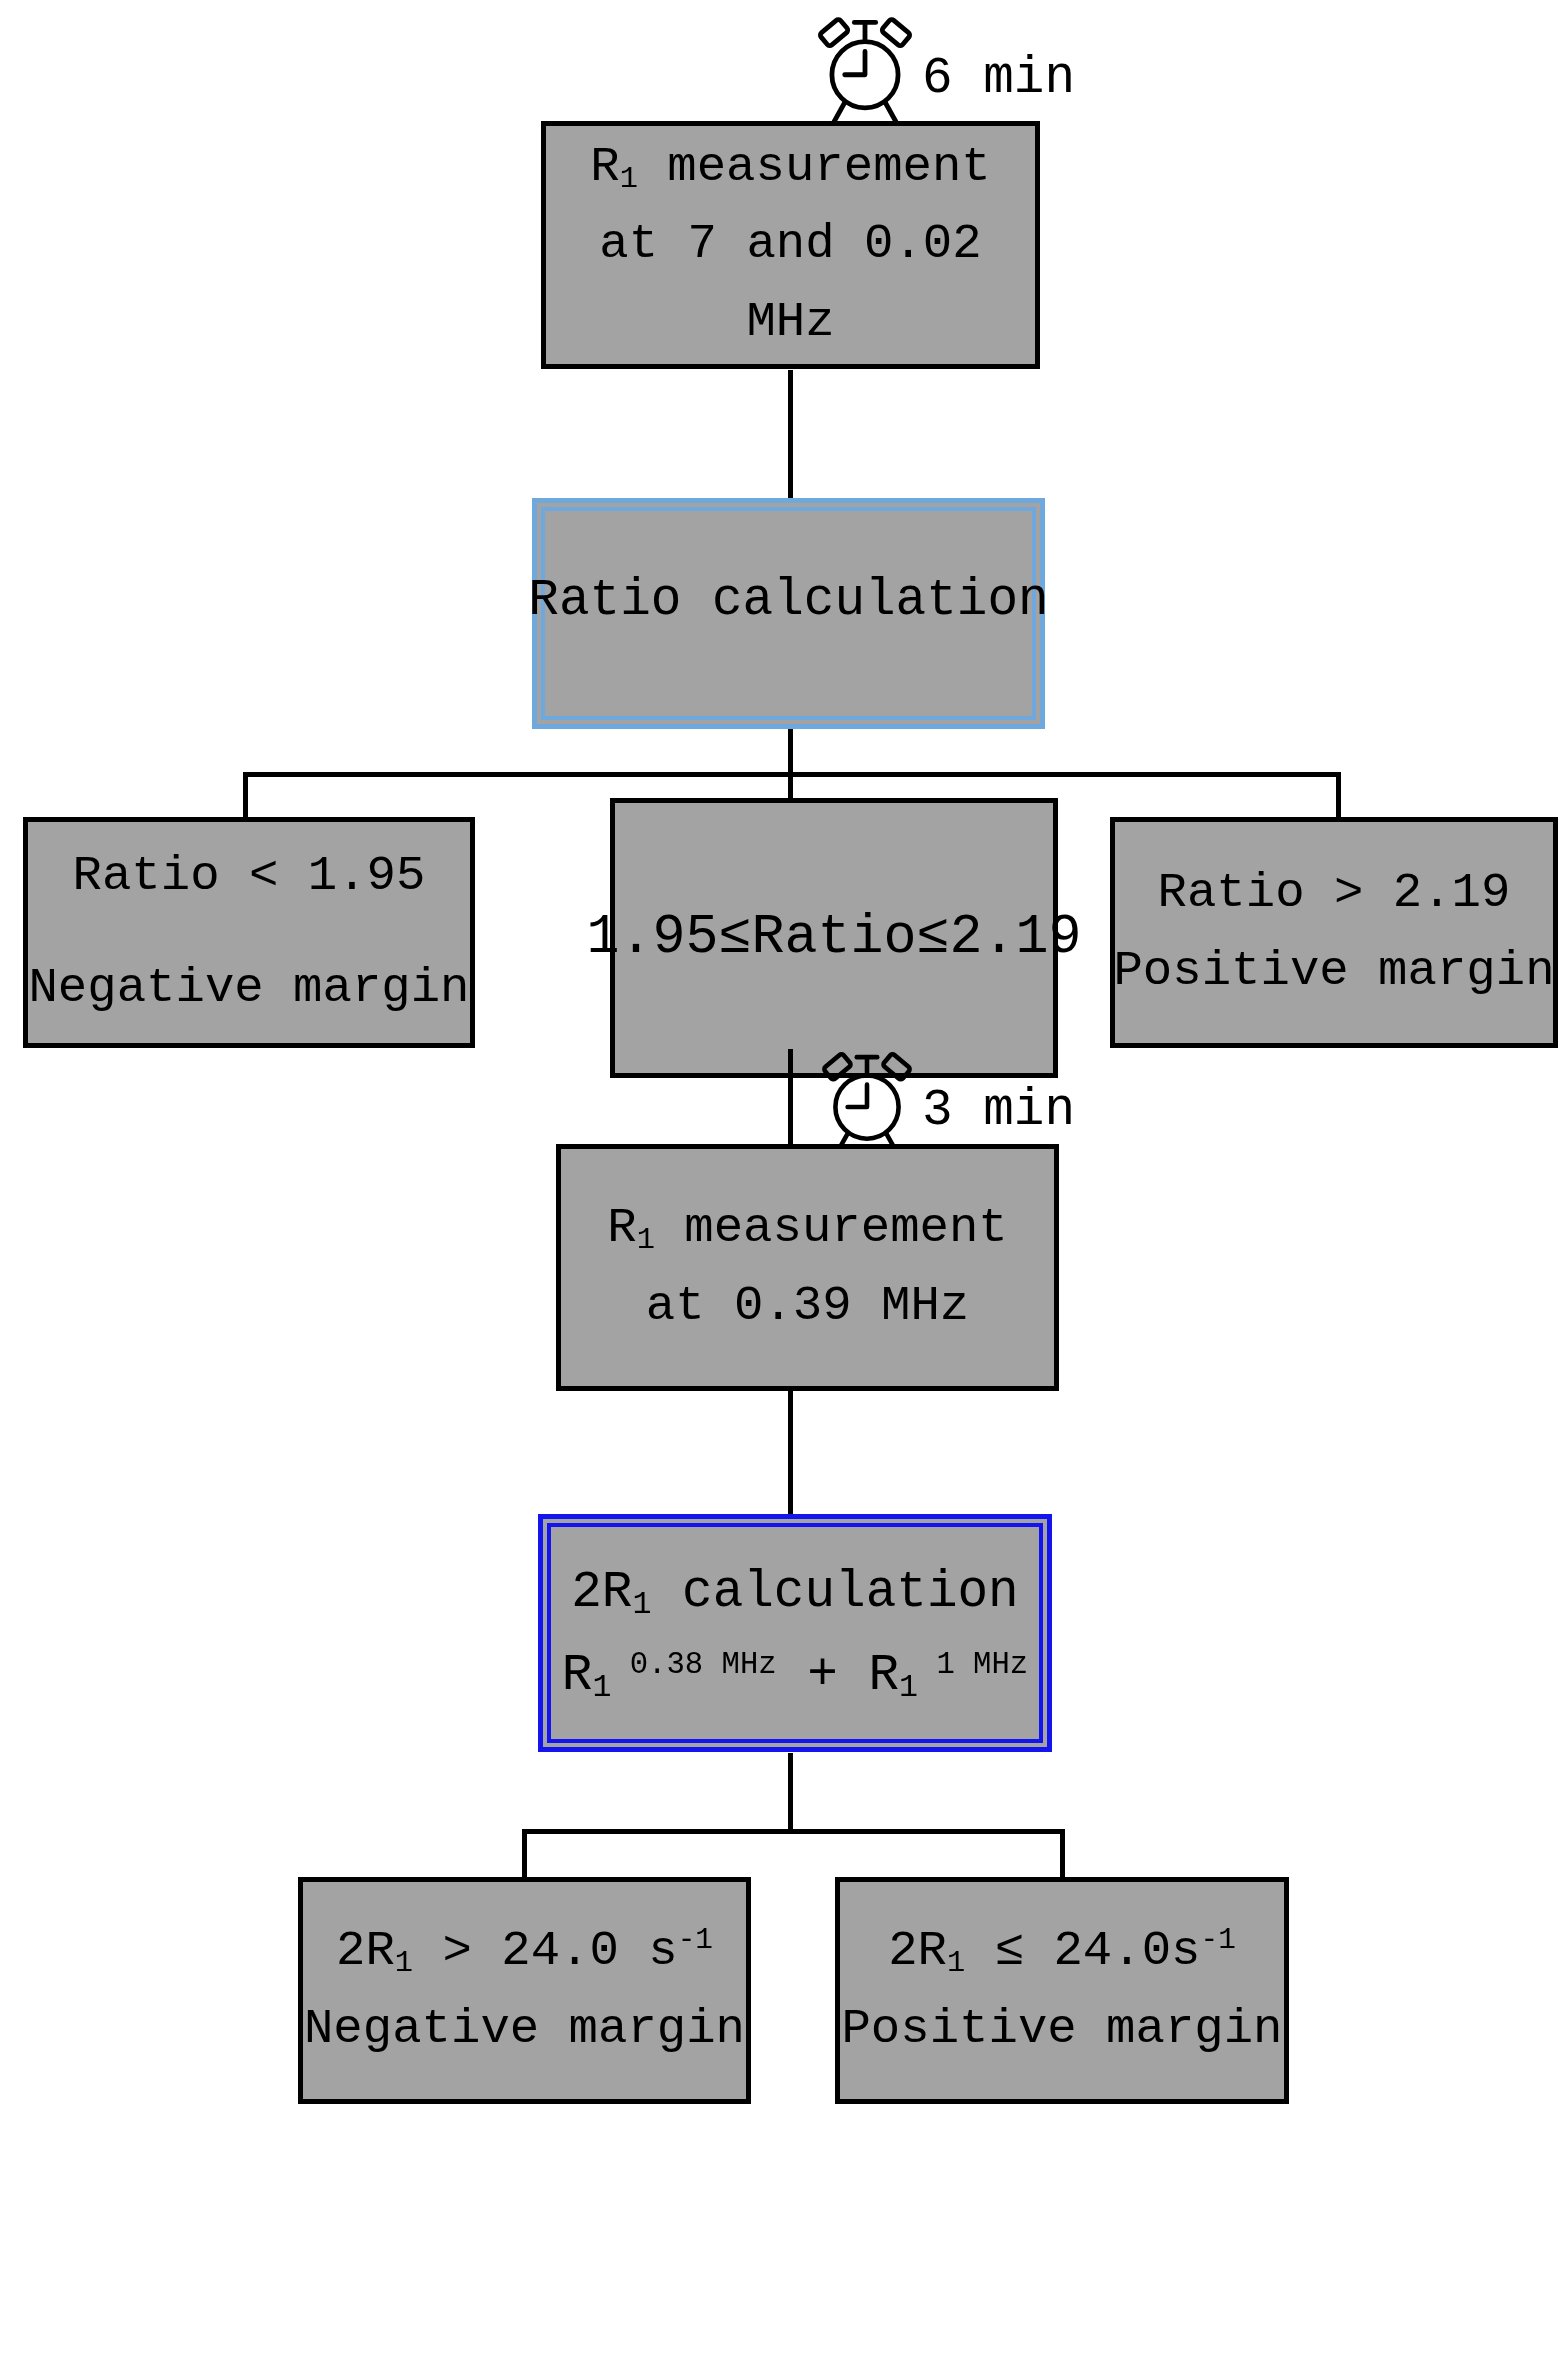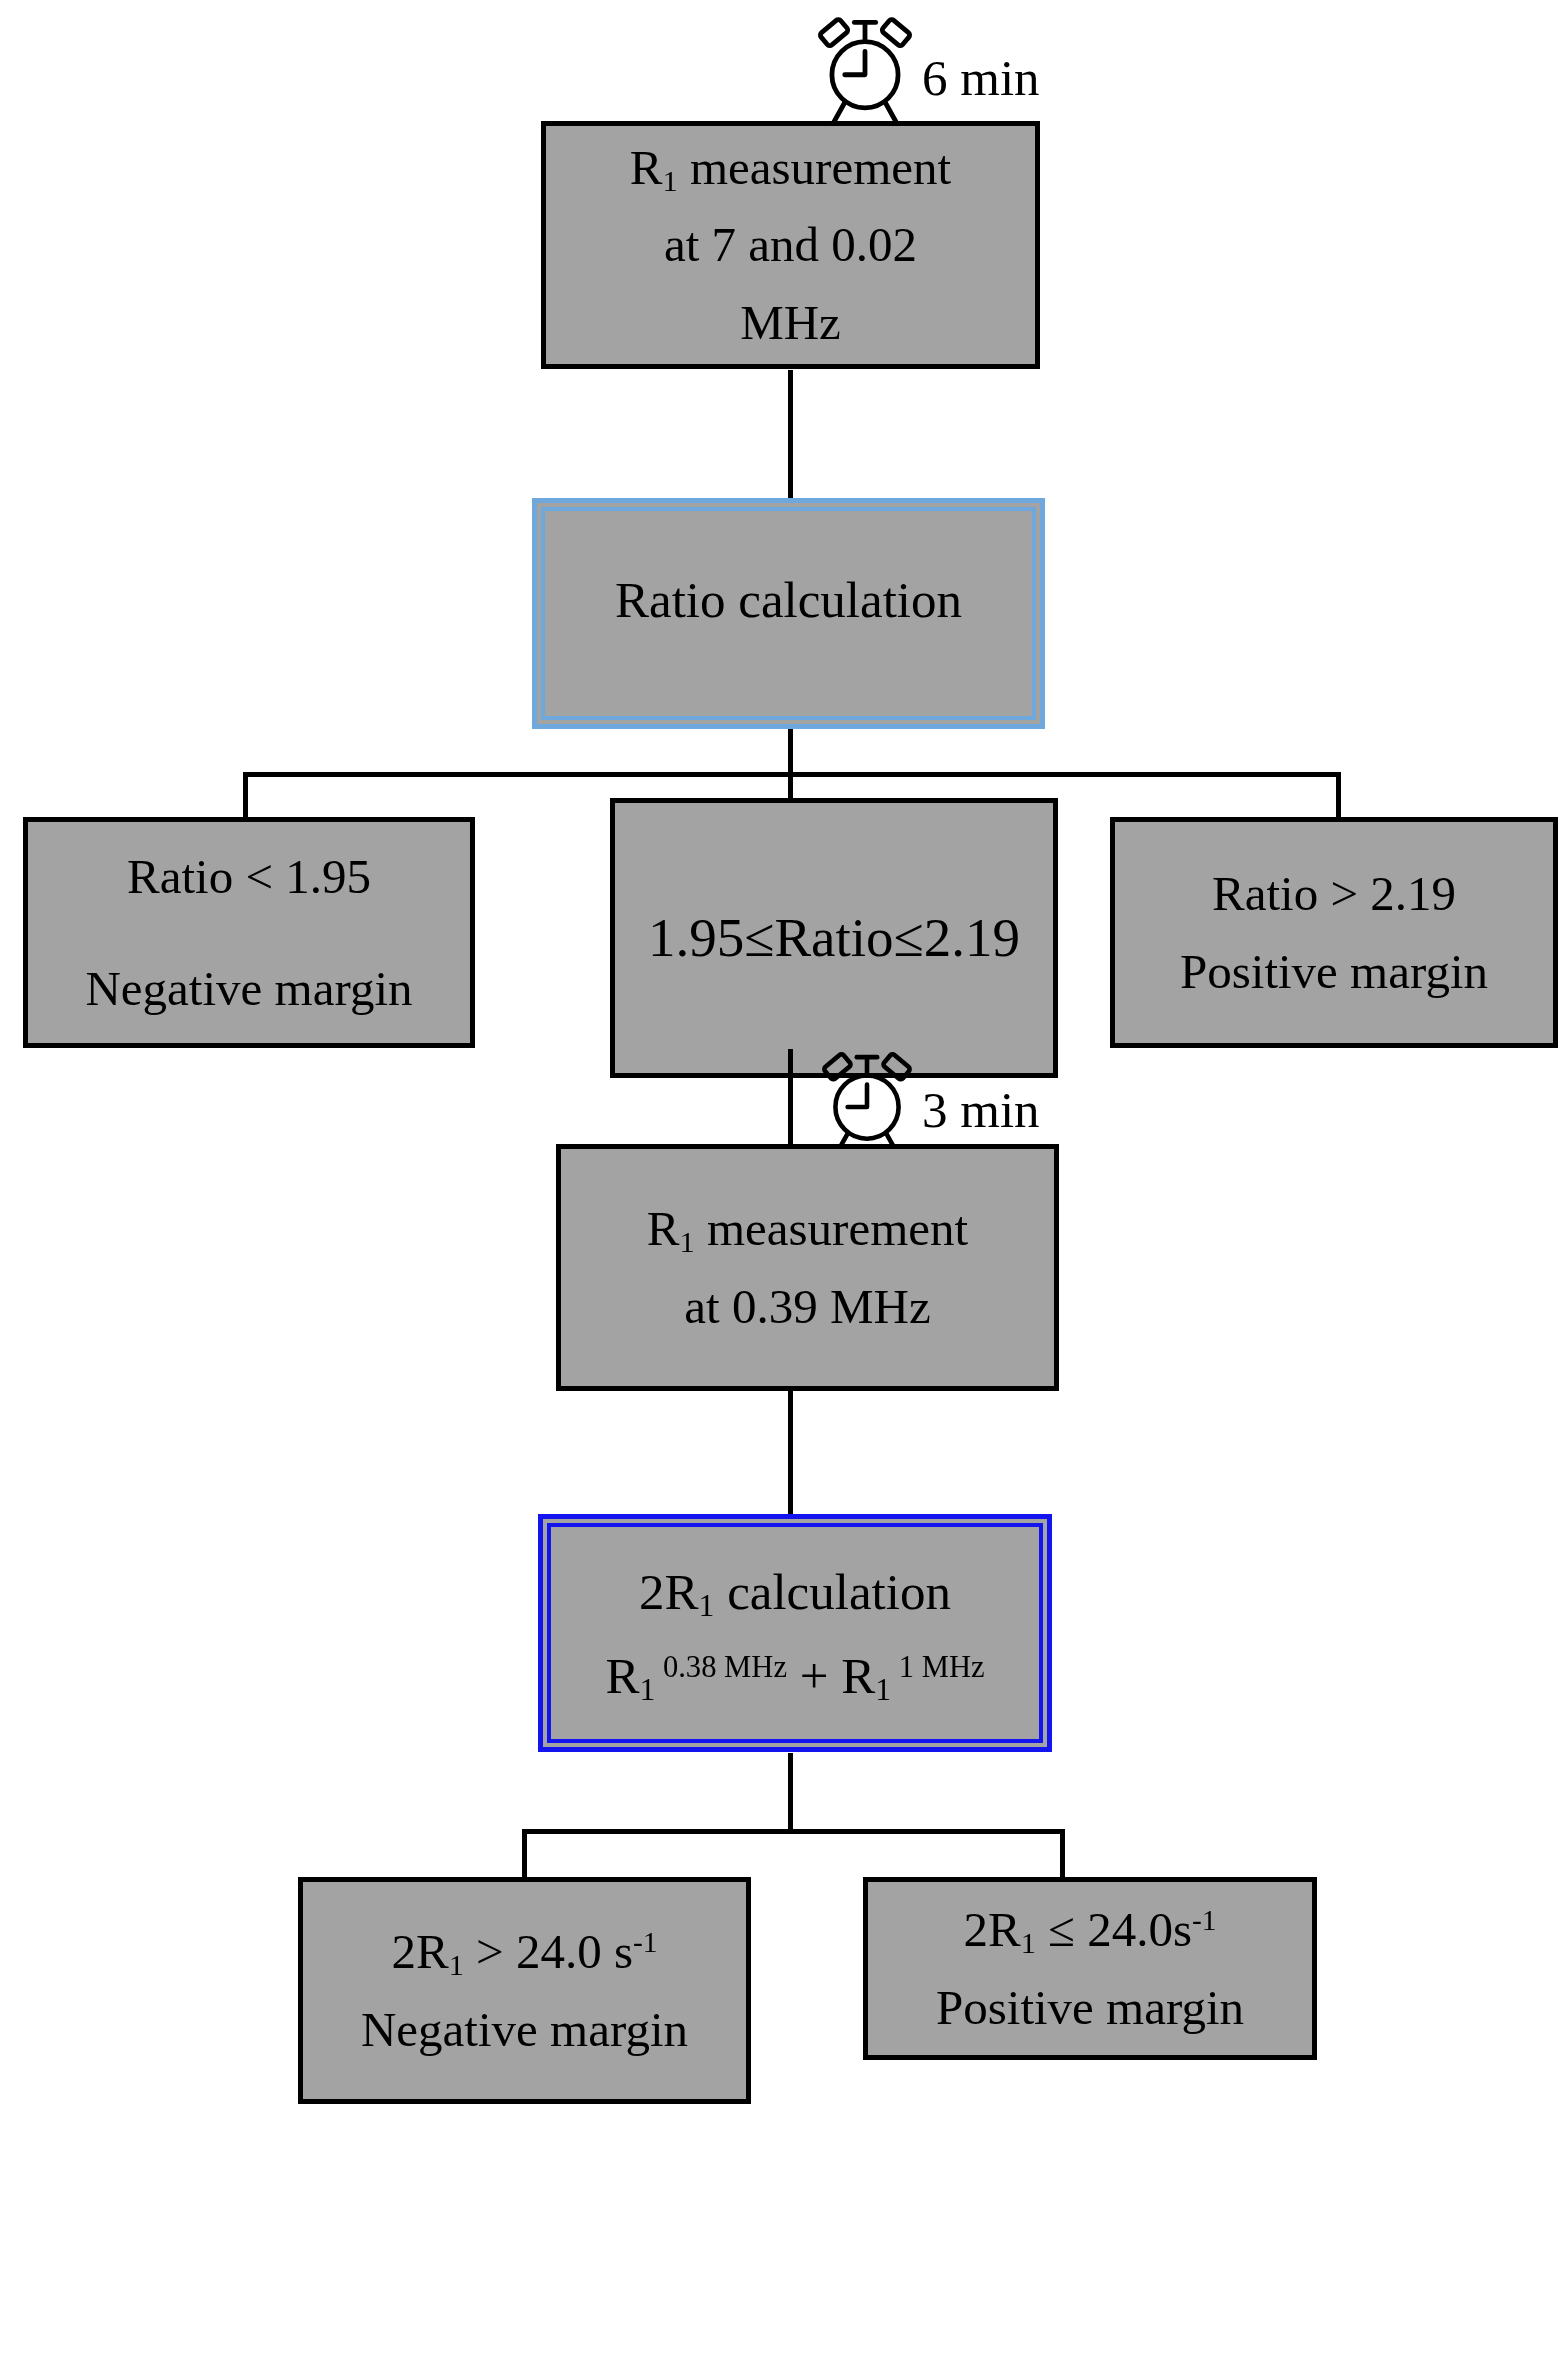--- a/index.html
+++ b/index.html
@@ -1,21 +1,21 @@
 <!DOCTYPE html>
 <html style="font-size:14.6px"><head>
 <meta charset="utf-8">
 <style>
   html,body{margin:0;padding:0;background:#ffffff;}
   #canvas{
     position:relative;
     width:1566px;
     height:2377px;
     background:#ffffff;
-    font-family:Liberation Serif, serif;
+    font-family:Liberation Mono, monospace;
     color:#000;
     overflow:hidden;
   }
   .box{
     position:absolute;
     box-sizing:border-box;
     background:#a3a3a3;
     border:5.5px solid #000;
     display:flex;
     flex-direction:column;
@@ -143,19 +143,19 @@
   <div class="vline" style="left:788px;top:1753px;height:80px;"></div>
   <div class="hline" style="left:522px;top:1829px;width:543px;"></div>
   <div class="vline" style="left:522px;top:1829px;height:50px;"></div>
   <div class="vline" style="left:1060px;top:1829px;height:50px;"></div>
 
   <div class="box" style="left:298px;top:1877px;width:453px;height:227px;">
     <div><span>2R</span><sub>1</sub><span> &gt; 24.0 s</span><sup>-1</sup></div>
     <div>Negative margin</div>
   </div>
 
-  <div class="box" style="left:835px;top:1877px;width:454px;height:183px;margin-left:28px;">
+  <div class="box" style="left:835px;top:1877px;width:454px;height:227px;">
     <div><span>2R</span><sub>1</sub><span> ≤ 24.0s</span><sup>-1</sup></div>
     <div>Positive margin</div>
   </div>
 
 </div>
 
 
 </body></html>

